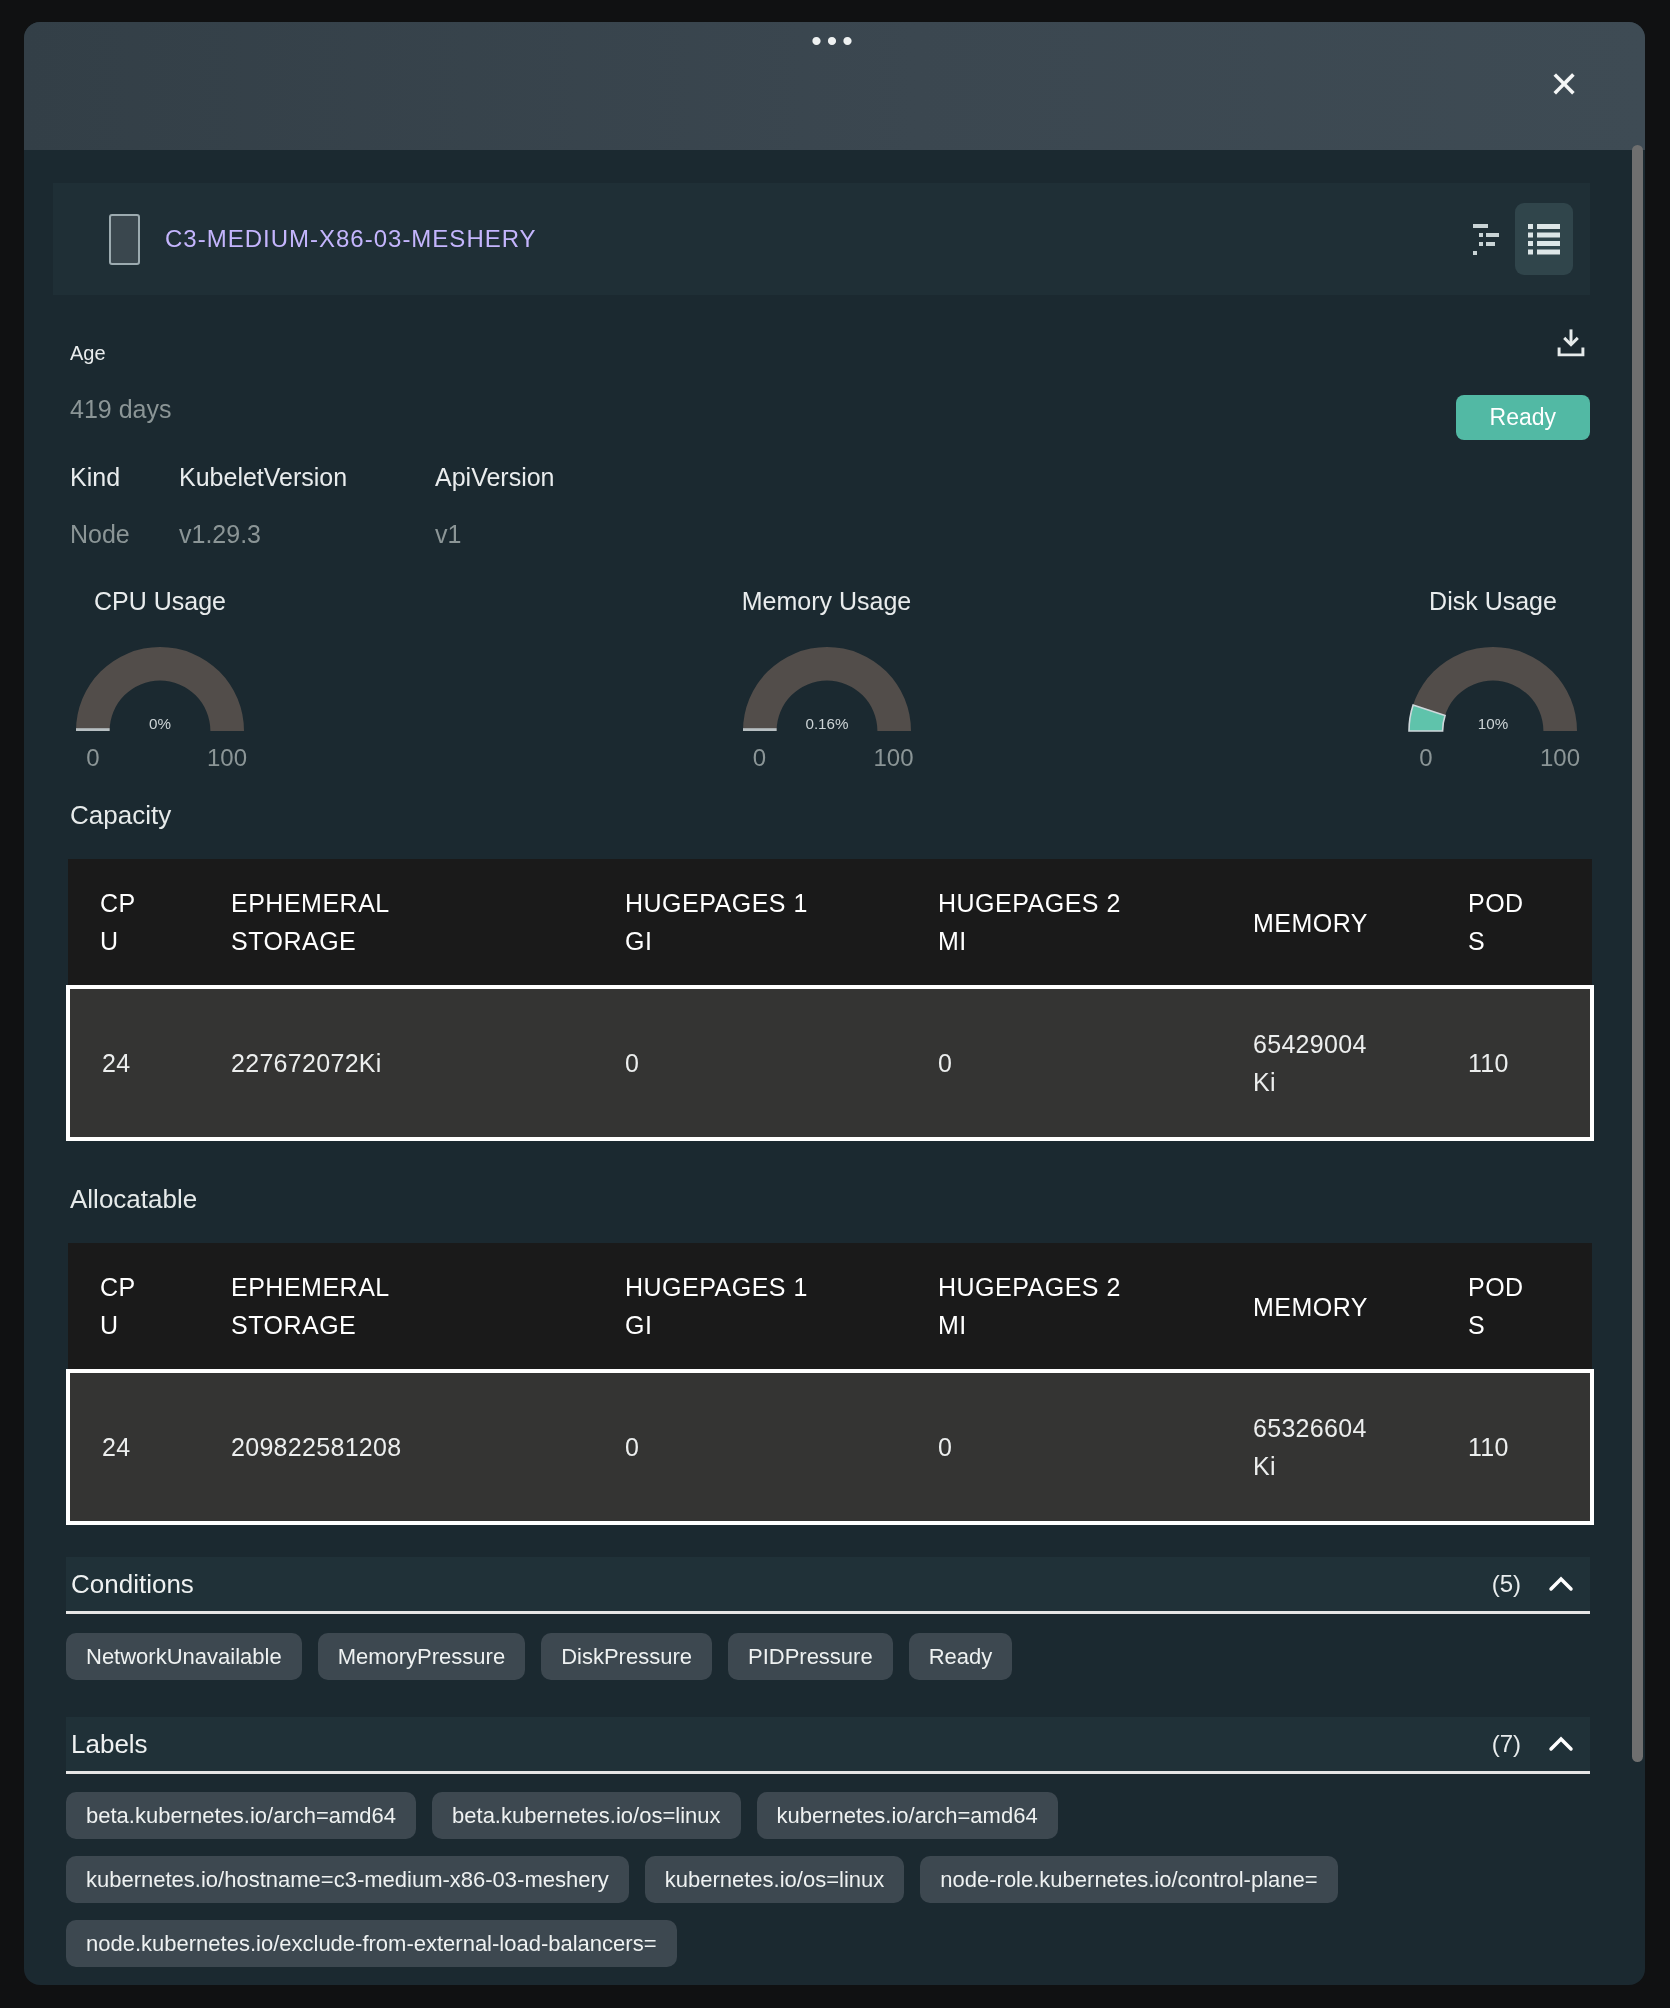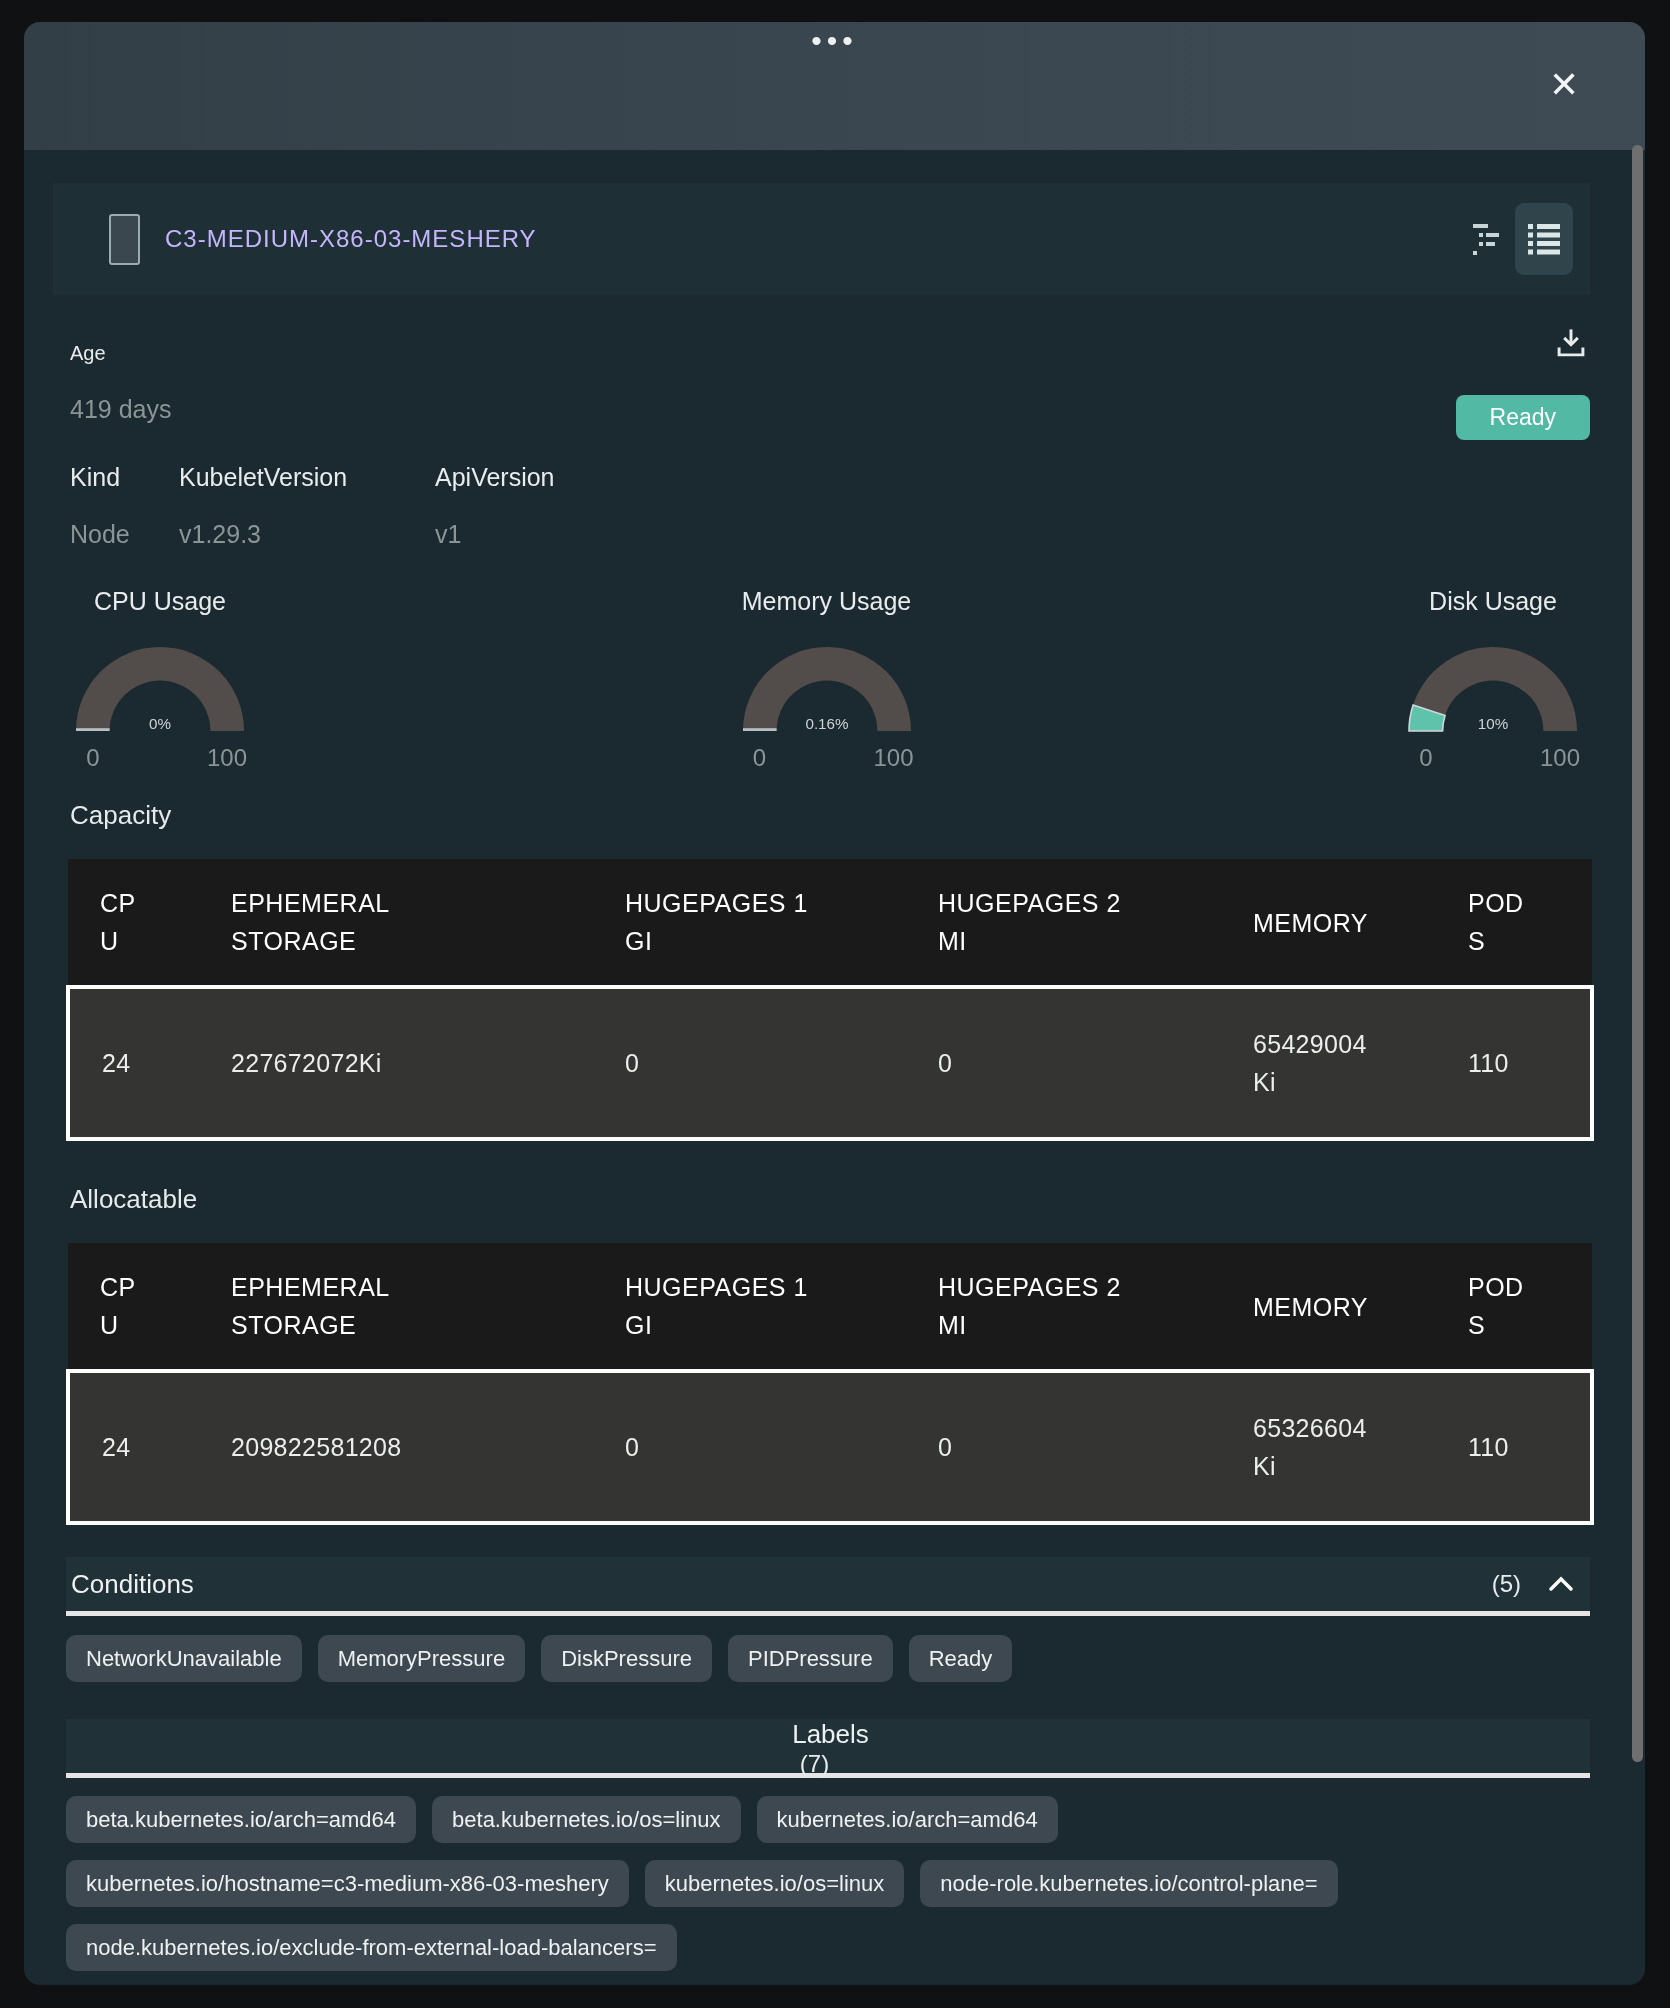--- a/index.html
+++ b/index.html
@@ -89,24 +89,24 @@
   }
   .hdr{display:inline-block;vertical-align:middle;}
   .w-cpu{max-width:46px;word-break:break-all;}
   .w-eph{max-width:250px;}
   .w-hp{max-width:205px;}
   .w-pods{max-width:64px;word-break:break-all;}
   .w-memval{display:inline-block;max-width:130px;word-break:break-all;vertical-align:middle;}
   
   .bar{
     margin:32px 0 0 42px;width:1524px;height:54px;background:#203138;
-    border-bottom:5px solid #e5e5e5;box-sizing:content-box;
+    border-bottom:3px solid #e5e5e5;box-sizing:content-box;
     display:flex;align-items:center;padding-left:0;
   }
-  .bar.labels{margin-top:37px;flex-direction:column;}
+  .bar.labels{margin-top:37px;}
   .bar-title{margin-left:5px;color:#eef1f1;font-size:26px;flex:1;}
   .bar-count{color:#e8eced;font-size:24px;margin-right:27px;}
   .bar-chevron{margin-right:16px;width:26px;height:16px;cursor:pointer;display:block;}
   .chips{
     display:flex;flex-wrap:wrap;column-gap:16px;row-gap:17px;
     margin:19px 0 0 42px;width:1524px;text-align:right;
   }
   .chips.lbl{margin-top:18px;}
   .chip{
     height:47px;padding:0 20px;border-radius:10px;background:#3d4850;

